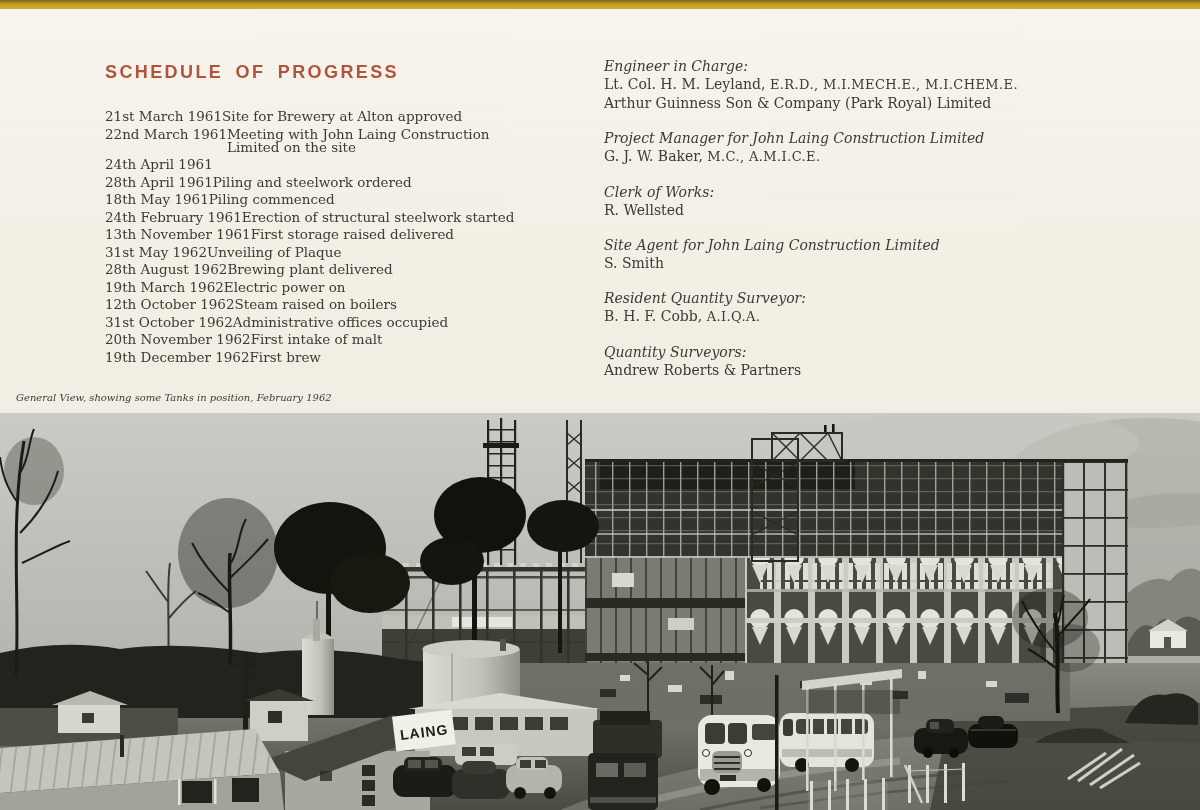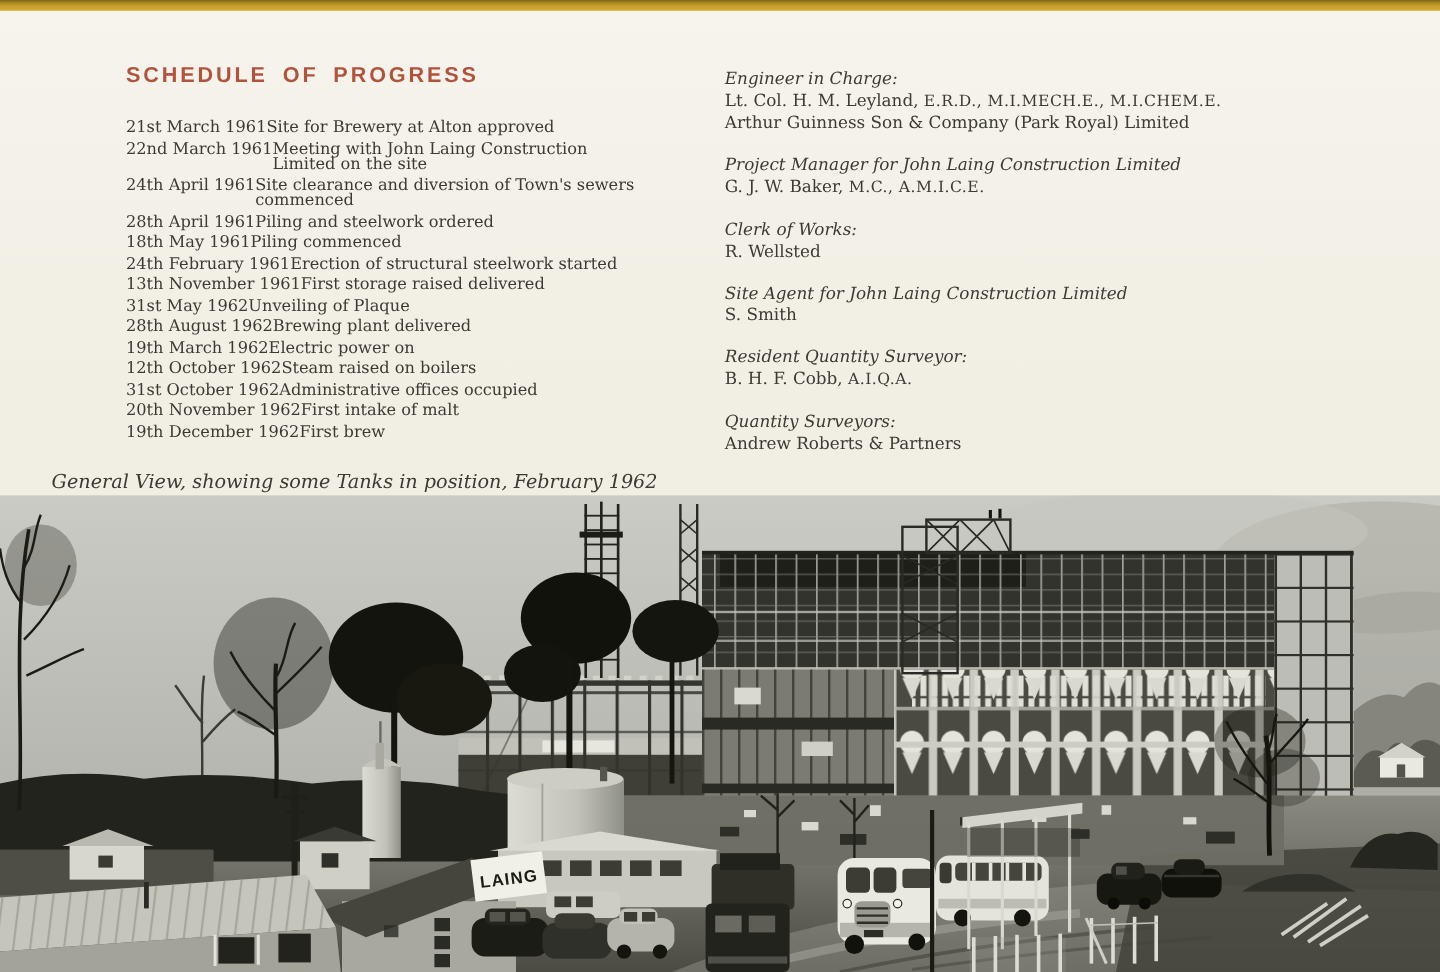--- a/index.html
+++ b/index.html
@@ -6,36 +6,36 @@
   body{
     width:1200px;height:810px;position:relative;overflow:hidden;
     background:linear-gradient(180deg,#f6f4ed 0%,#f2efe5 30%,#f0ede2 60%,#f2efe5 100%);
     font-family:"DejaVu Serif", serif;color:#3b3b33;
   }
   .gold-strip{
     position:absolute;left:0;top:0;width:1200px;height:9px;
     background:linear-gradient(180deg,#7c631c 0%,#a8861f 25%,#c7a02c 55%,#d3ad35 100%);
   }
   
-  .schedule{position:absolute;left:105px;top:52px;width:462px;}
+  .schedule{position:absolute;left:105px;top:62px;width:462px;}
   .schedule h1{
     font-family:"Liberation Sans", sans-serif;font-weight:bold;
     font-size:18px;letter-spacing:2.4px;word-spacing:5px;
     color:#b0543e;margin:0 0 27px 0;
   }
   .sch-row{display:flex;margin-bottom:4.5px;font-size:13.5px;line-height:13px;}
   .sch-date{white-space:nowrap;}
   .sch-event{max-width:316px;}
   
   .personnel{position:absolute;left:604px;top:57px;width:480px;font-size:14px;line-height:18px;}
   .p-group{margin-bottom:17px;}
   .p-role{font-style:italic;}
   .caps{font-size:13px;letter-spacing:.4px;}
   
-  .caption{position:absolute;left:43px;top:392px;font-style:italic;font-size:16px;color:#3b3b33;}
+  .caption{position:absolute;left:16px;top:392px;font-style:italic;font-size:10px;color:#3b3b33;}
   
   .photo{position:absolute;left:0;top:413px;width:1200px;height:397px;background:#bdbdb7;}
   .photo svg{display:block;}
 </style>
 </head>
 <body>
 
 <div class="gold-strip"></div>
 
 <div class="schedule">
@@ -43,21 +43,20 @@
   <div class="sch-row">
       <span class="sch-date">21st March 1961</span>
       <span class="sch-event">Site for Brewery at Alton approved</span>
     </div>
   <div class="sch-row">
       <span class="sch-date">22nd March 1961</span>
       <span class="sch-event">Meeting with John Laing Construction Limited on the site</span>
     </div>
   <div class="sch-row">
       <span class="sch-date">24th April 1961</span>
-      <span class="sch-event">Site clearance and diversion of Town's sewers commenced</span>
     </div>
   <div class="sch-row">
       <span class="sch-date">28th April 1961</span>
       <span class="sch-event">Piling and steelwork ordered</span>
     </div>
   <div class="sch-row">
       <span class="sch-date">18th May 1961</span>
       <span class="sch-event">Piling commenced</span>
     </div>
   <div class="sch-row">

